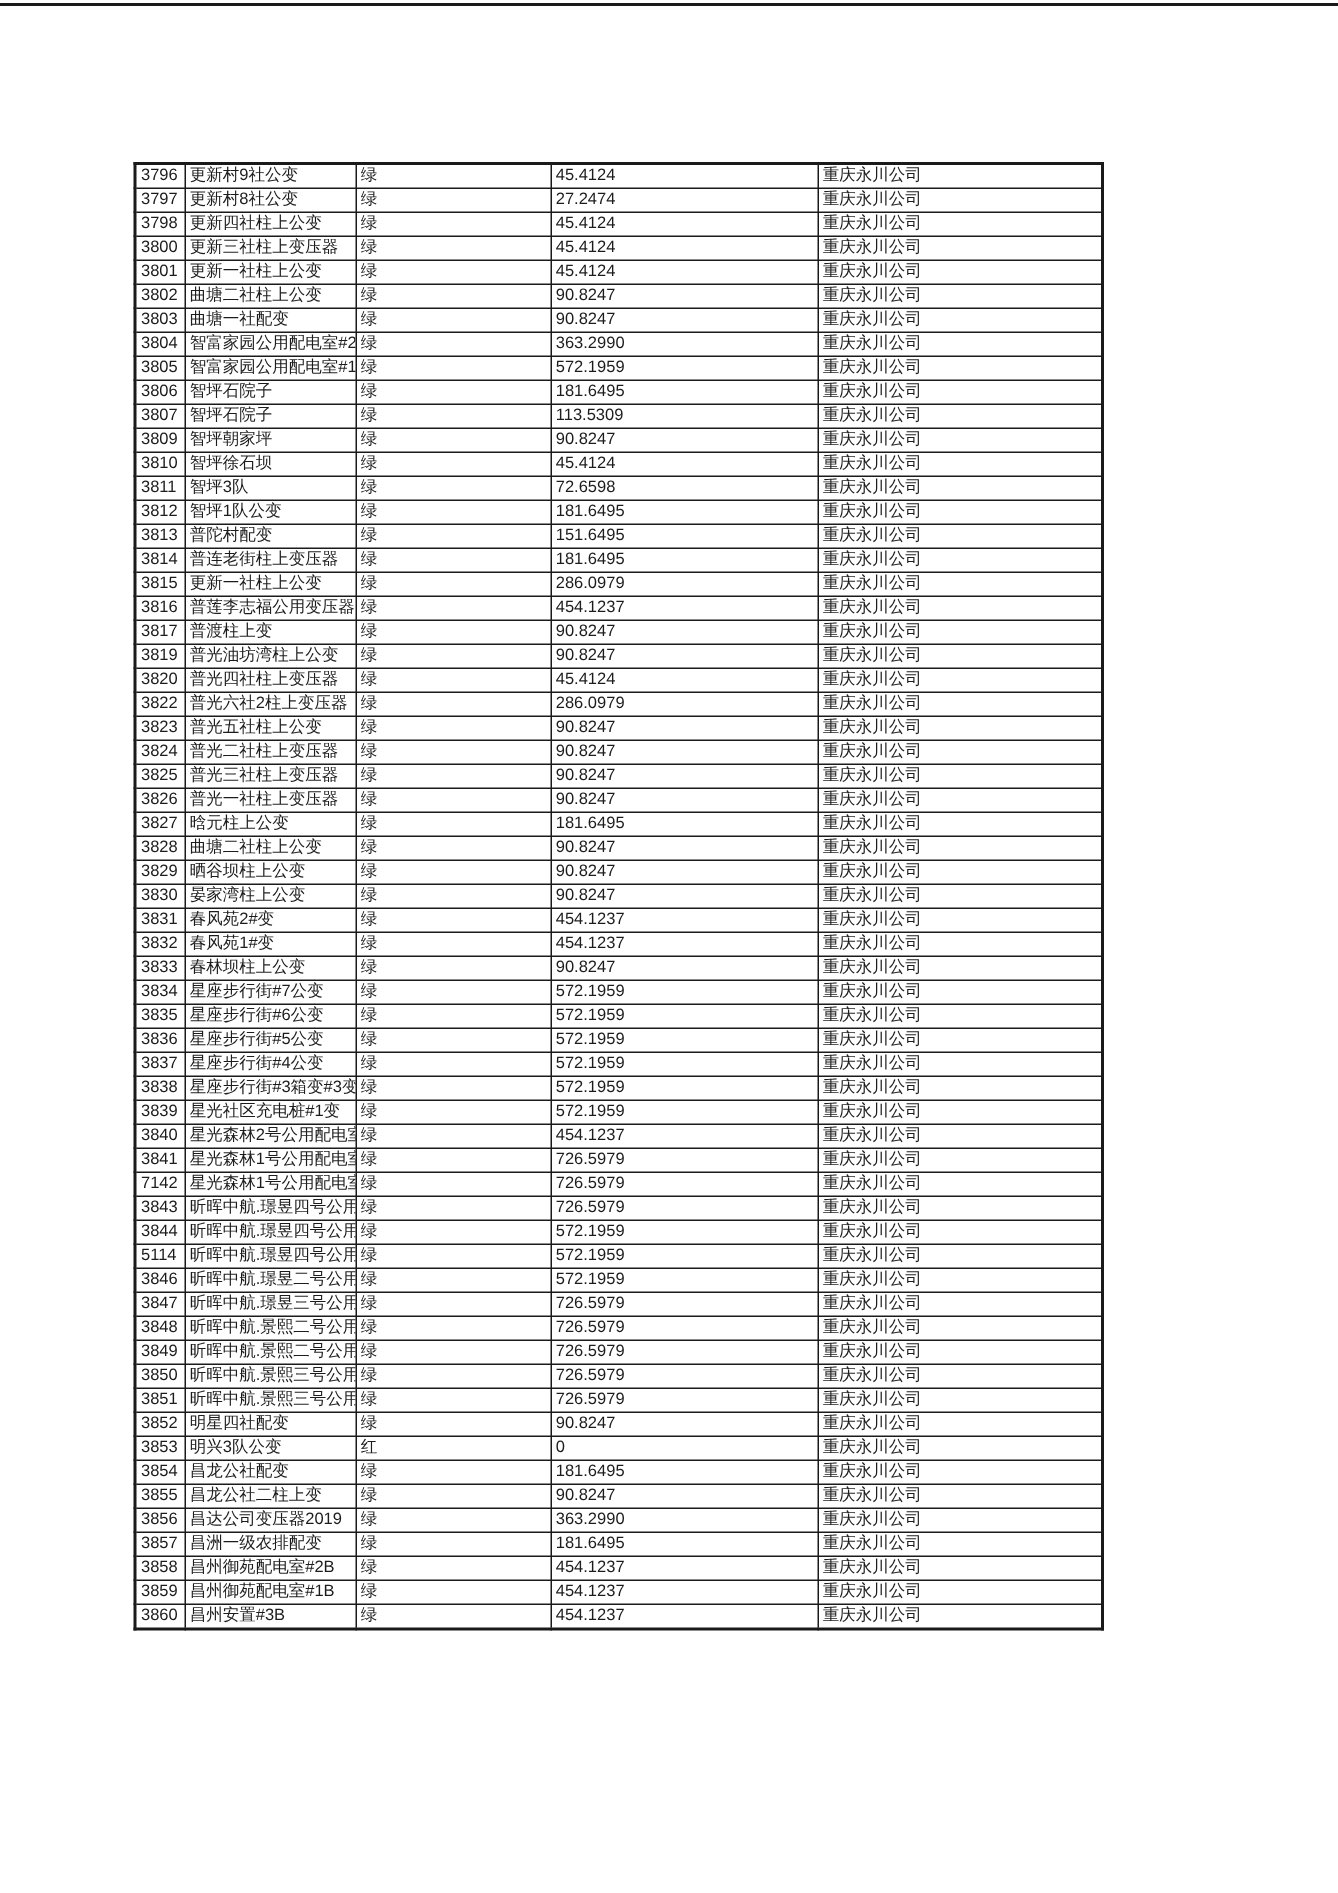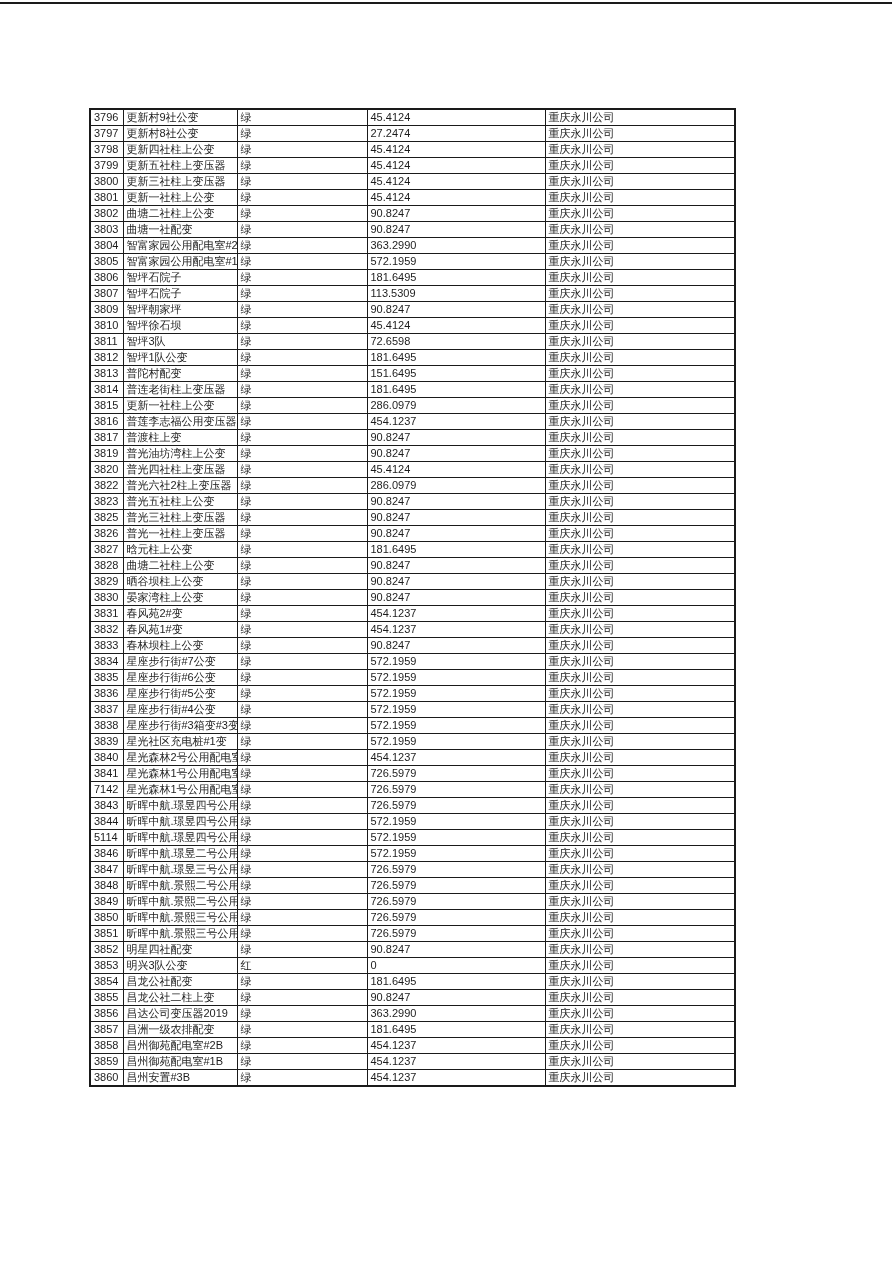--- a/index.html
+++ b/index.html
@@ -72,27 +72,20 @@
         <td class="c4">重庆永川公司</td>
       </tr>
       <tr>
         <td class="c0">3798</td>
         <td class="c1">更新四社柱上公变</td>
         <td class="c2">绿</td>
         <td class="c3">45.4124</td>
         <td class="c4">重庆永川公司</td>
       </tr>
       <tr>
-        <td class="c0">3799</td>
-        <td class="c1">更新五社柱上变压器</td>
-        <td class="c2">绿</td>
-        <td class="c3">45.4124</td>
-        <td class="c4">重庆永川公司</td>
-      </tr>
-      <tr>
         <td class="c0">3800</td>
         <td class="c1">更新三社柱上变压器</td>
         <td class="c2">绿</td>
         <td class="c3">45.4124</td>
         <td class="c4">重庆永川公司</td>
       </tr>
       <tr>
         <td class="c0">3801</td>
         <td class="c1">更新一社柱上公变</td>
         <td class="c2">绿</td>
@@ -221,20 +214,27 @@
       <tr>
         <td class="c0">3822</td>
         <td class="c1">普光六社2柱上变压器</td>
         <td class="c2">绿</td>
         <td class="c3">286.0979</td>
         <td class="c4">重庆永川公司</td>
       </tr>
       <tr>
         <td class="c0">3823</td>
         <td class="c1">普光五社柱上公变</td>
+        <td class="c2">绿</td>
+        <td class="c3">90.8247</td>
+        <td class="c4">重庆永川公司</td>
+      </tr>
+      <tr>
+        <td class="c0">3824</td>
+        <td class="c1">普光二社柱上变压器</td>
         <td class="c2">绿</td>
         <td class="c3">90.8247</td>
         <td class="c4">重庆永川公司</td>
       </tr>
       <tr>
         <td class="c0">3825</td>
         <td class="c1">普光三社柱上变压器</td>
         <td class="c2">绿</td>
         <td class="c3">90.8247</td>
         <td class="c4">重庆永川公司</td>

